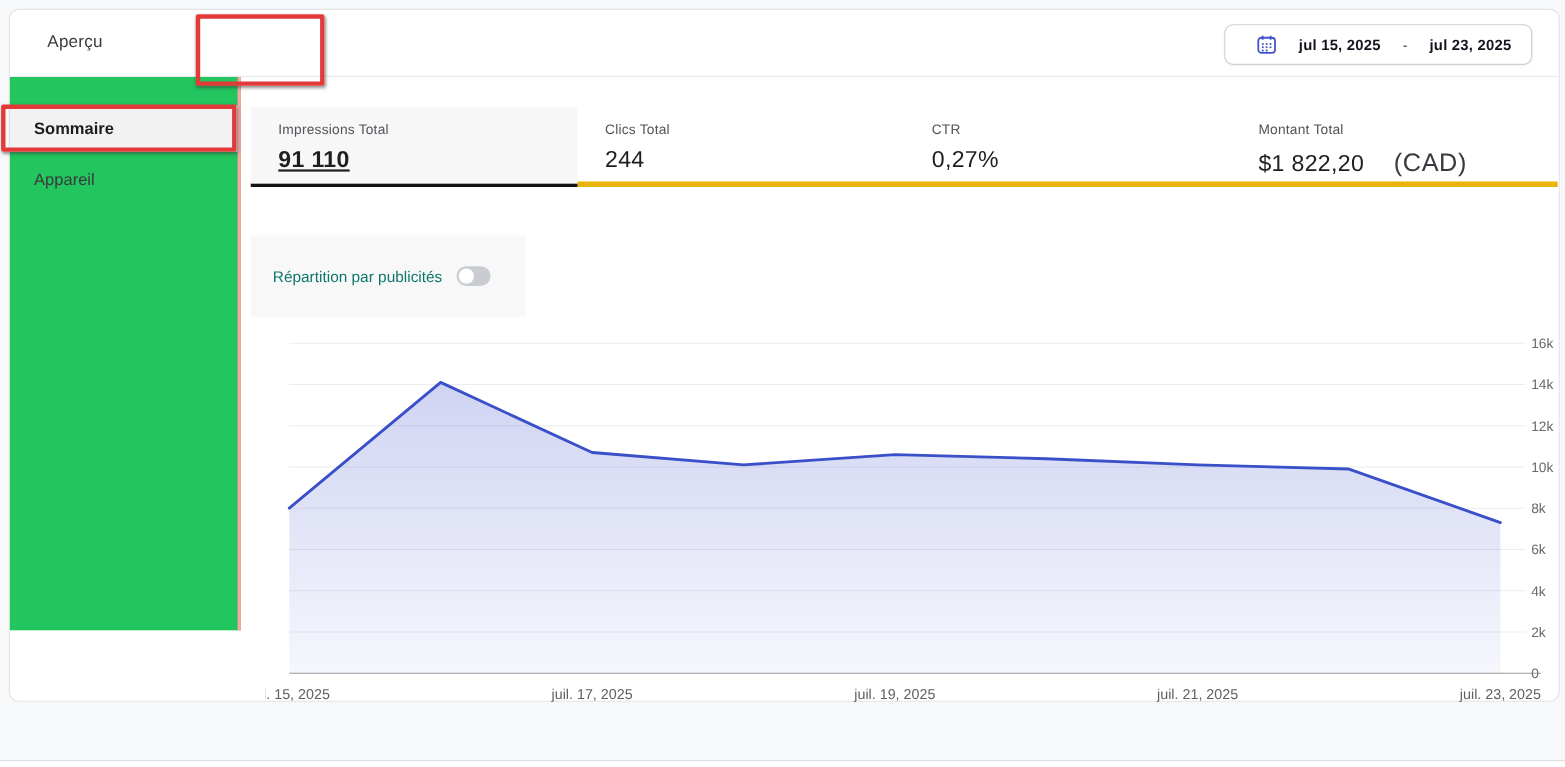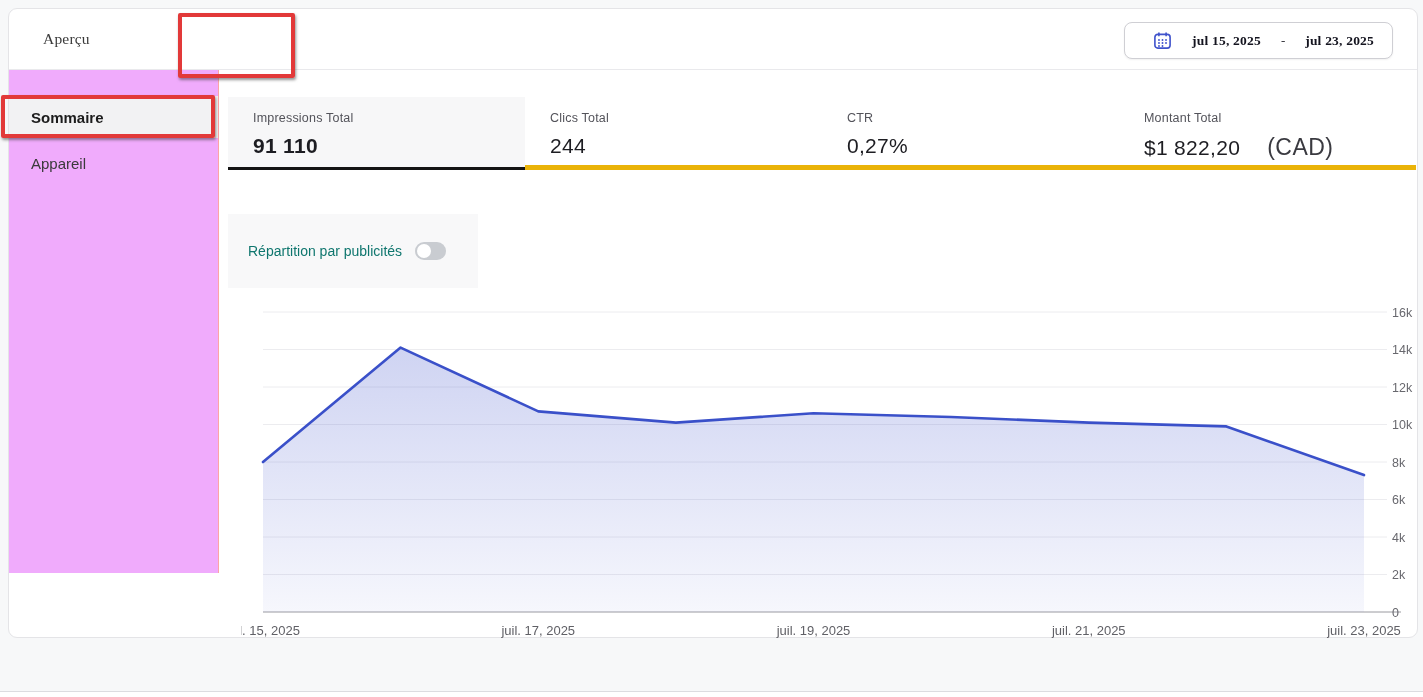--- a/index.html
+++ b/index.html
@@ -6,52 +6,52 @@
   html,body { width:1423px; height:697px; overflow:hidden;
     font-family:"Liberation Sans", sans-serif; background:#f7f8f9; color:#2d2d2d; }
   .page { position:relative; width:1423px; height:697px; }
 
   
   .card { position:absolute; left:8px; top:8px; width:1410px; height:630px;
     background:#ffffff; border:1px solid #e4e4e7; border-radius:9px; }
 
   
   .tabbar { position:absolute; left:0; top:0; width:100%; height:61px;
-    border-bottom:1px solid #e9e9ec; display:flex; align-items:center; padding-left:22px;font-family:Liberation Serif, serif; }
+    border-bottom:1px solid #e9e9ec; display:flex; align-items:center; padding-left:22px; }
   .tab { position:relative; height:61px; display:flex; align-items:center;
     padding:0 12px; font-size:15.5px; color:#3a3a3a; cursor:pointer; letter-spacing:.2px; }
   .tab.active { color:#161616; }
   .tab.active::after { content:""; position:absolute; left:10px; right:10px; bottom:-2px;
     height:3px; background:#3a50c9; }
 
   
   .datepicker { position:absolute; right:24px; top:13px; height:37px; min-width:234px;
     border:1px solid #cfcfd4; border-radius:8px; background:#fff;
     box-shadow:0 1px 2px rgba(0,0,0,.06);
     display:flex; align-items:center; gap:20px; padding:0 18px 0 28px; }
   .datepicker .datetext { font-size:13.5px; font-weight:bold; color:#14141f; letter-spacing:.2px; }
   .datepicker .dash { font-size:13px; color:#33333a; }
   .cal-icon { width:19px; height:19px; display:block; }
 
   
   .sidebar { position:absolute; left:0; top:61px; width:210px; height:503px;
-    border-right:1px solid #fca5a5; background:#f0abfc; padding-top:26px; }
+    border-right:3px solid #fca5a5; background:#22c55e; padding-top:26px; }
   .side-item { height:42px; display:flex; align-items:center; padding-left:22px;
     font-size:15px; color:#3a3a3a; cursor:pointer; }
   .side-item.active { background:#f2f2f3; font-weight:bold; color:#1c1c1c; }
   .side-item + .side-item { margin-top:4px; }
 
   
   .stats-row { position:absolute; left:219px; top:88px; width:1188px; height:73px;
     display:flex; border-bottom:5px solid #eab308; }
   .stat-cell { width:297px; height:73px; padding:14px 0 0 25px; }
   .stat-cell.selected { background:#f7f7f8; border-bottom:3px solid #141414; }
   .stat-label { font-size:12.5px; color:#53535a; letter-spacing:.2px; }
   .stat-value { margin-top:9px; font-size:21px; color:#1d1d22; letter-spacing:.3px; }
-  .stat-cell.selected .stat-value { font-weight:bold; }
+  .stat-cell.selected .stat-value { font-weight:bold;text-decoration:underline; }
   .stat-suffix { font-size:23px; color:#3a3a40; margin-left:27px; letter-spacing:.5px; }
 
   
   .toggle-card { position:absolute; left:219px; top:205px; width:250px; height:74px;
     background:#f8f8f9; display:flex; align-items:center; padding-left:20px; }
   .toggle-label { font-size:14px; color:#0f766e; }
   .switch { position:relative; width:31px; height:18px; border-radius:9px;
     background:#c9ccd1; margin-left:13px; cursor:pointer; flex:none; }
   .switch .knob { position:absolute; left:2px; top:2px; width:14px; height:14px;
     border-radius:50%; background:#ffffff; }

